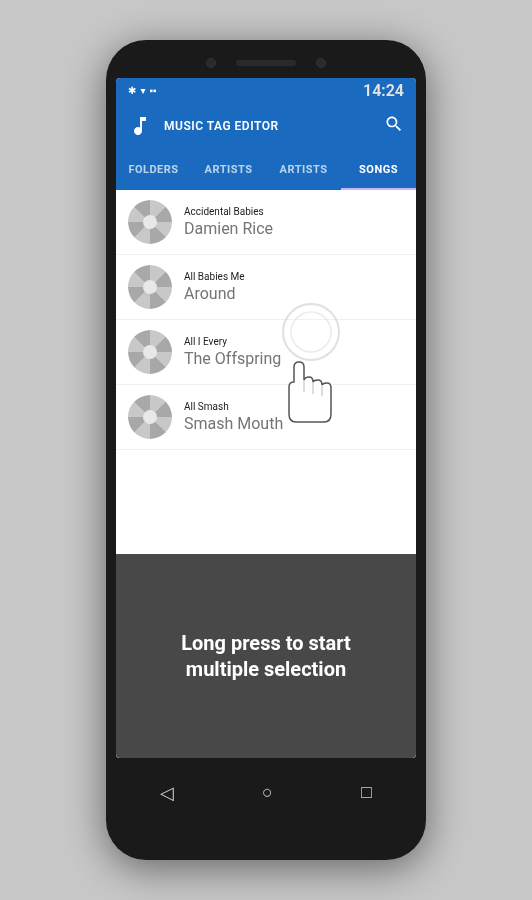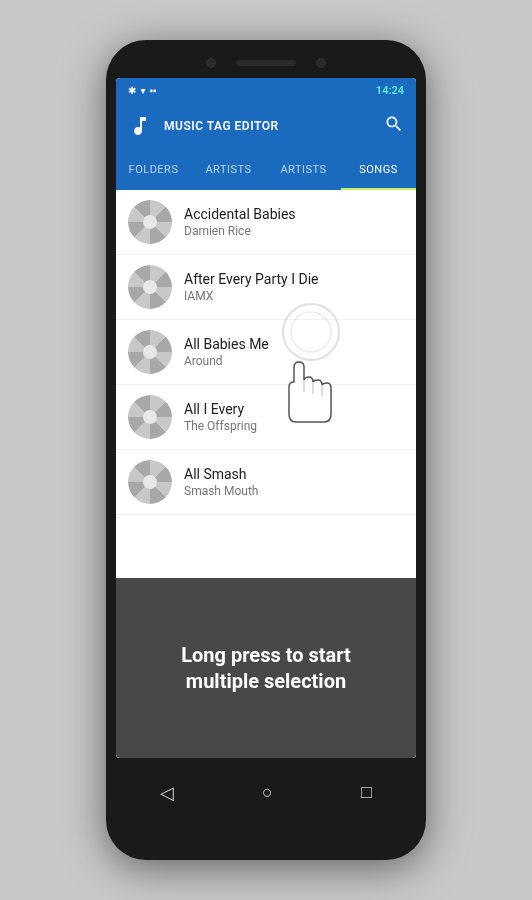--- a/index.html
+++ b/index.html
@@ -68,22 +68,22 @@
       height: 24px;
     }
 
     .status-icons {
       display: flex;
       align-items: center;
       gap: 4px;
     }
 
     .status-time {
-      color: #5eead4;
-      font-size: 11px;
+      color: #e5e5e5;
+      font-size: 16px;
       font-weight: 600;
     }
 
     .status-icon-item {
       color: white;
       font-size: 10px;
     }
 
     
     .app-bar {
@@ -116,30 +116,30 @@
       height: 40px;
     }
 
     .tab {
       flex: 1;
       display: flex;
       align-items: center;
       justify-content: center;
       color: rgba(255,255,255,0.7);
       font-size: 11px;
-      font-weight: 400;
+      font-weight: 700;
       letter-spacing: 0.5px;
       cursor: pointer;
       border-bottom: 2px solid transparent;
       position: relative;
     }
 
     .tab.active {
       color: white;
-      border-bottom: 2px solid #bef264;
+      border-bottom: 2px solid #c4b5fd;
     }
 
     
     .song-list {
       flex: 1;
       overflow: hidden;
       background: #fff;
     }
 
     .song-item {
@@ -162,38 +162,38 @@
       justify-content: center;
       position: relative;
       overflow: hidden;
     }
 
     .song-info {
       flex: 1;
     }
 
     .song-title {
-      font-size: 14px;
+      font-size: 10px;
       color: #212121;
       font-weight: 400;
     }
 
     .song-artist {
-      font-size: 12px;
+      font-size: 16px;
       color: #757575;
       margin-top: 2px;
     }
 
     
     .tooltip-overlay {
       position: absolute;
       bottom: 0;
       left: 0;
       right: 0;
-      height: 180px;
+      height: 204px;
       background: rgba(40, 40, 40, 0.85);
       display: flex;
       flex-direction: column;
       align-items: center;
       justify-content: center;
       z-index: 10;
     }
 
     .tooltip-text {
       color: white;
@@ -324,29 +324,20 @@
       <div class="song-item">
         <div class="song-thumb">
           <div class="disc-visual"></div>
         </div>
         <div class="song-info">
           <div class="song-title">Accidental Babies</div>
           <div class="song-artist">Damien Rice</div>
         </div>
       </div>
 
-      <div class="song-item">
-        <div class="song-thumb">
-          <div class="disc-visual"></div>
-        </div>
-        <div class="song-info">
-          <div class="song-title">After Every Party I Die</div>
-          <div class="song-artist">IAMX</div>
-        </div>
-      </div>
 
       <div class="song-item">
         <div class="song-thumb">
           <div class="disc-visual"></div>
         </div>
         <div class="song-info">
           <div class="song-title">All Babies Me</div>
           <div class="song-artist">Around</div>
         </div>
       </div>

